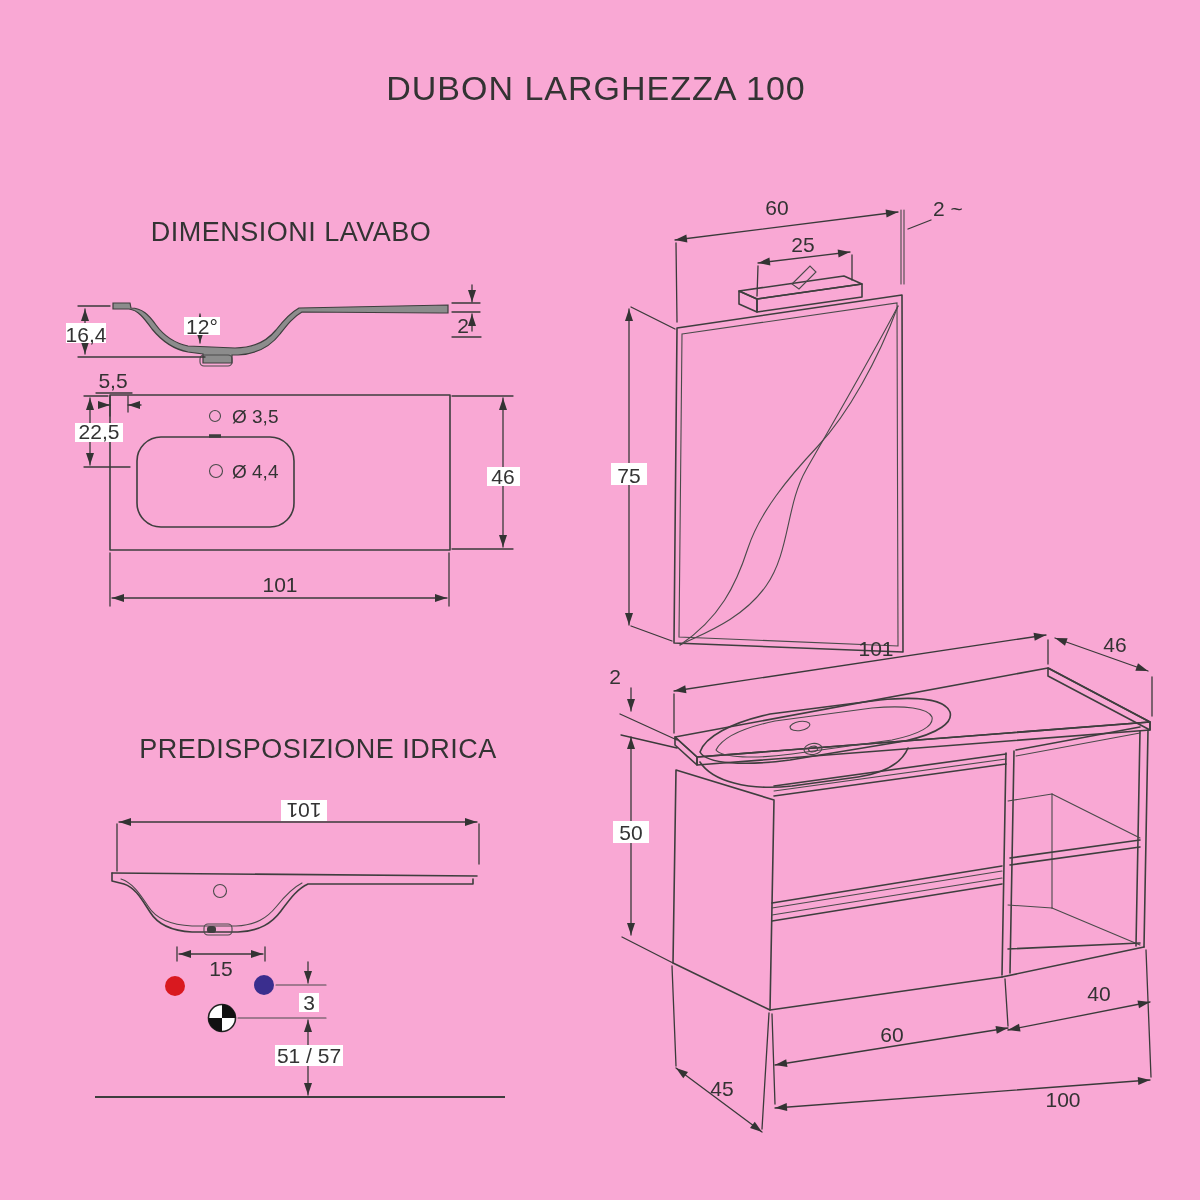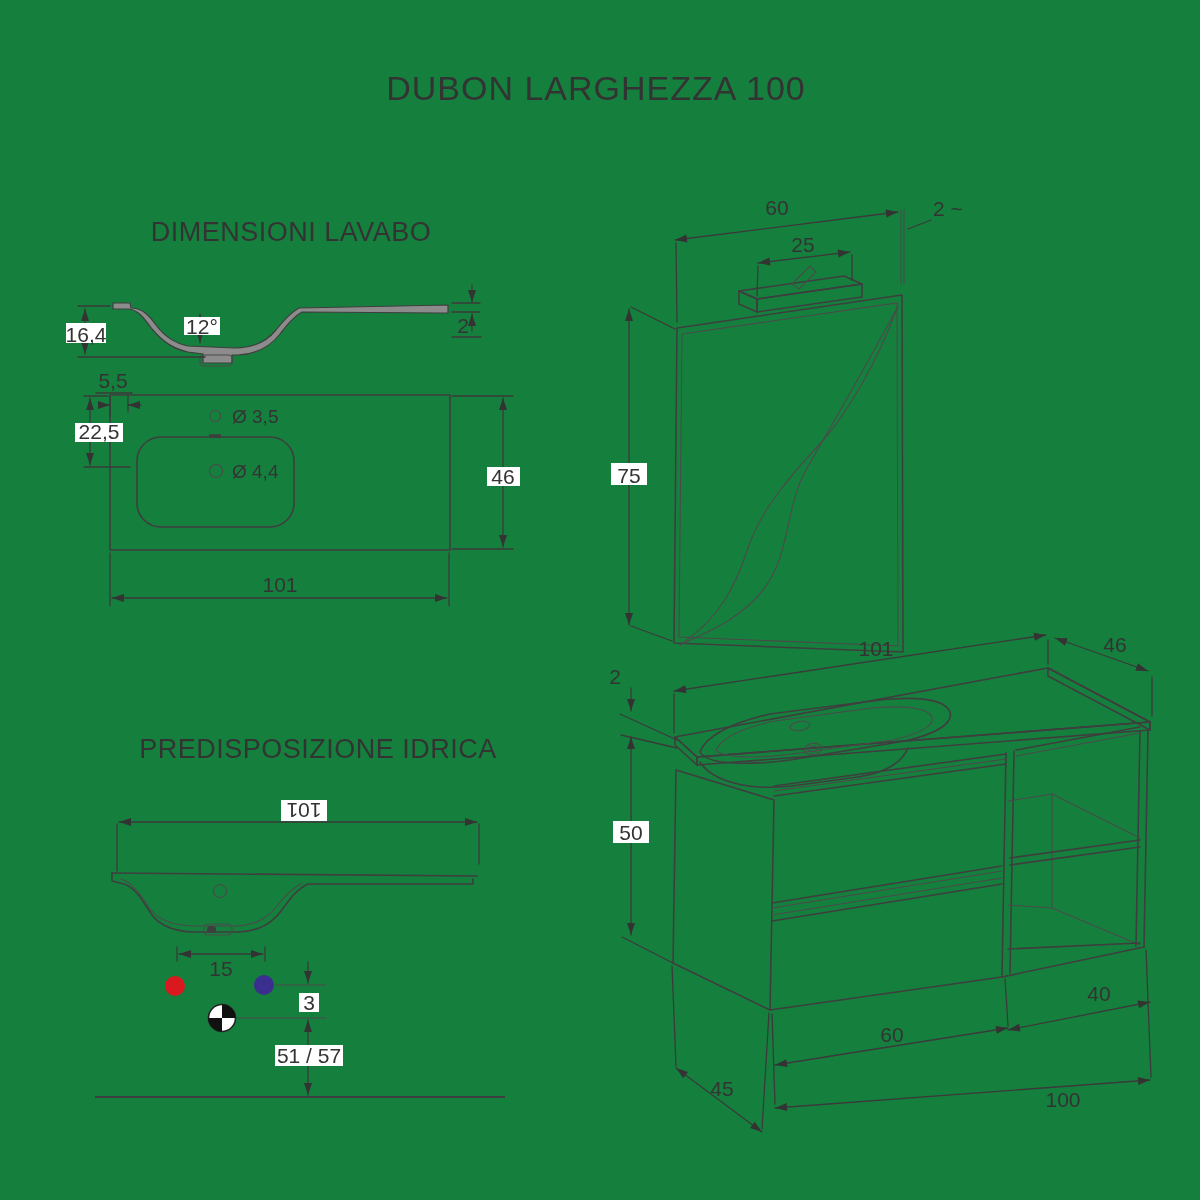--- a/index.html
+++ b/index.html
@@ -1,16 +1,16 @@
 <!DOCTYPE html>
 <html><head>
 <meta charset="utf-8">
 <style>
   html,body{margin:0;padding:0;background:#ffffff;}
-  .stage{width:1200px;height:1200px;position:relative;background:#15803d;overflow:hidden;}
+  .stage{width:1200px;height:1200px;position:relative;background:#f9a8d4;overflow:hidden;}
   svg{display:block;}
   text{font-family:"Liberation Sans", sans-serif; fill:#333; }
   .t-title{font-size:34px; letter-spacing:1px;}
   .t-head{font-size:27px; letter-spacing:0.5px;}
   .t-dim{font-size:21px;}
   .t-hole{font-size:19px;}
   .ln{stroke:#3e3e3e; stroke-width:1.6; fill:none; stroke-linecap:round; stroke-linejoin:round;}
   .ln-thin{stroke:#4a4a4a; stroke-width:1.1; fill:none; stroke-linecap:round;}
   .dim{stroke:#3a3a3a; stroke-width:1.3; fill:none; stroke-linecap:round;}
   .fillgray{fill:#8c8c8c; stroke:#3e3e3e; stroke-width:1.2;}

